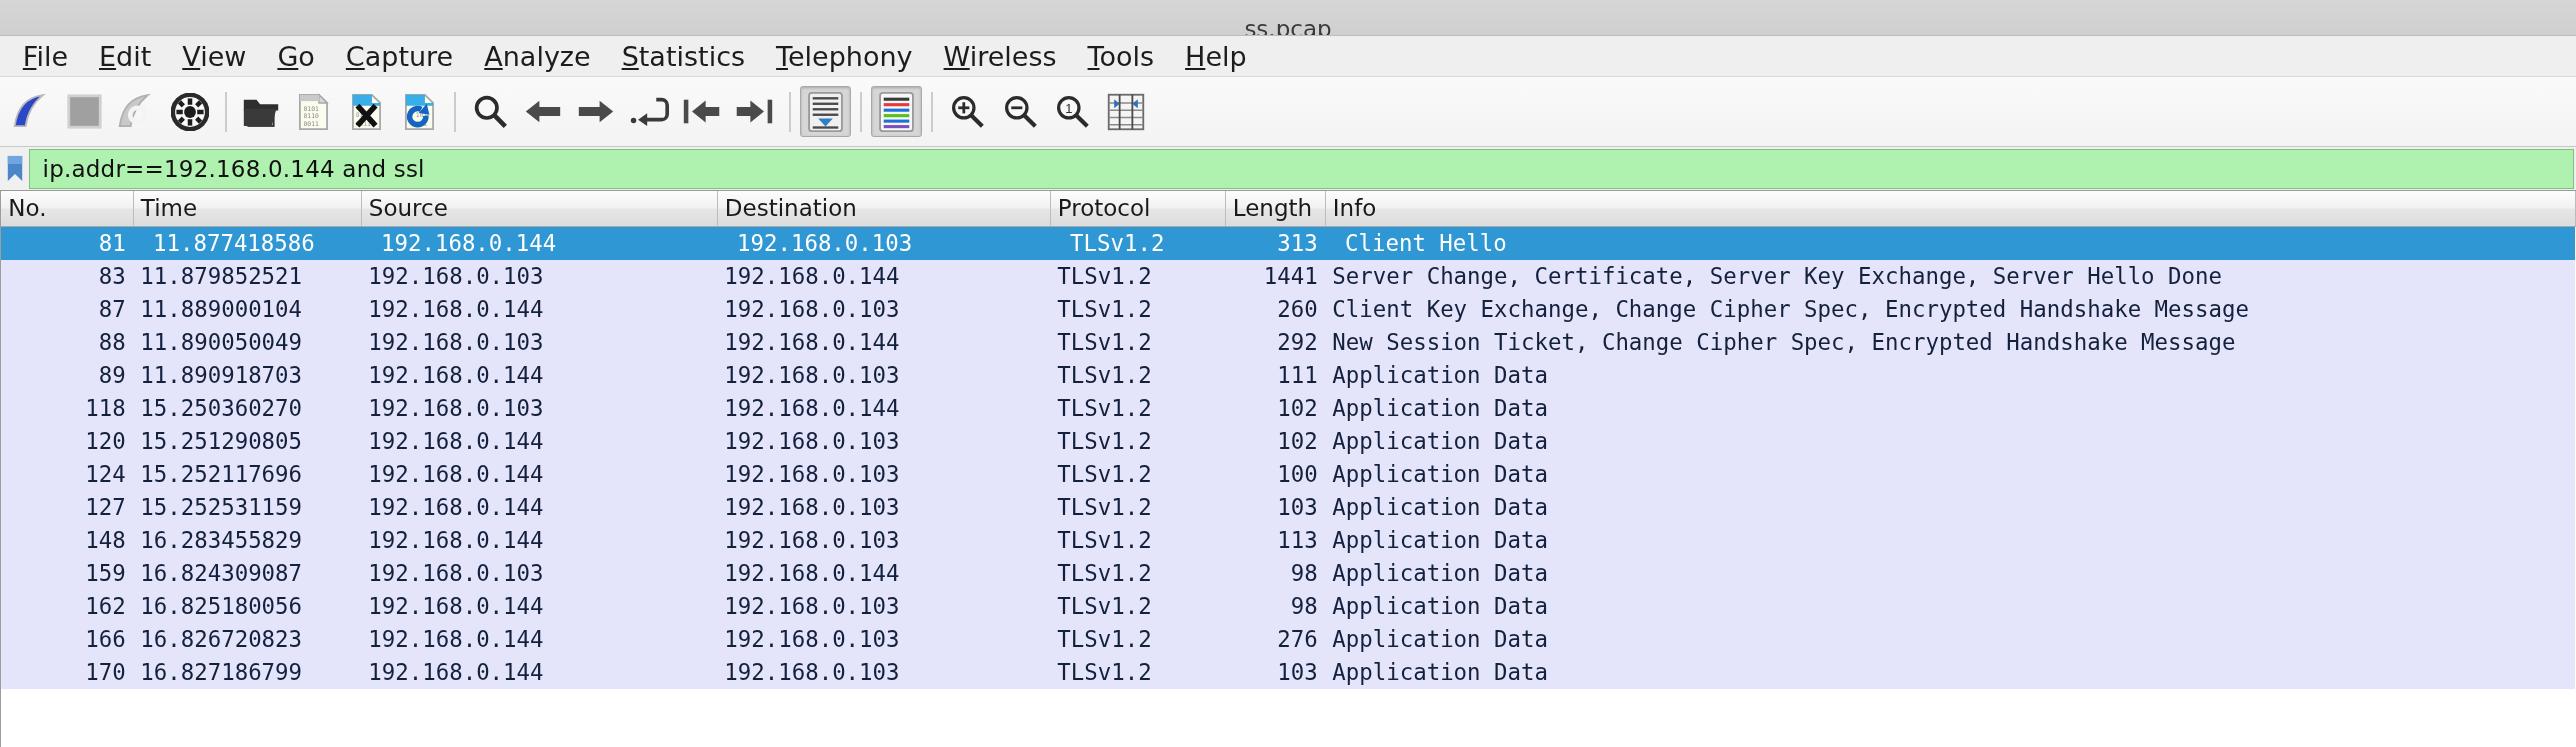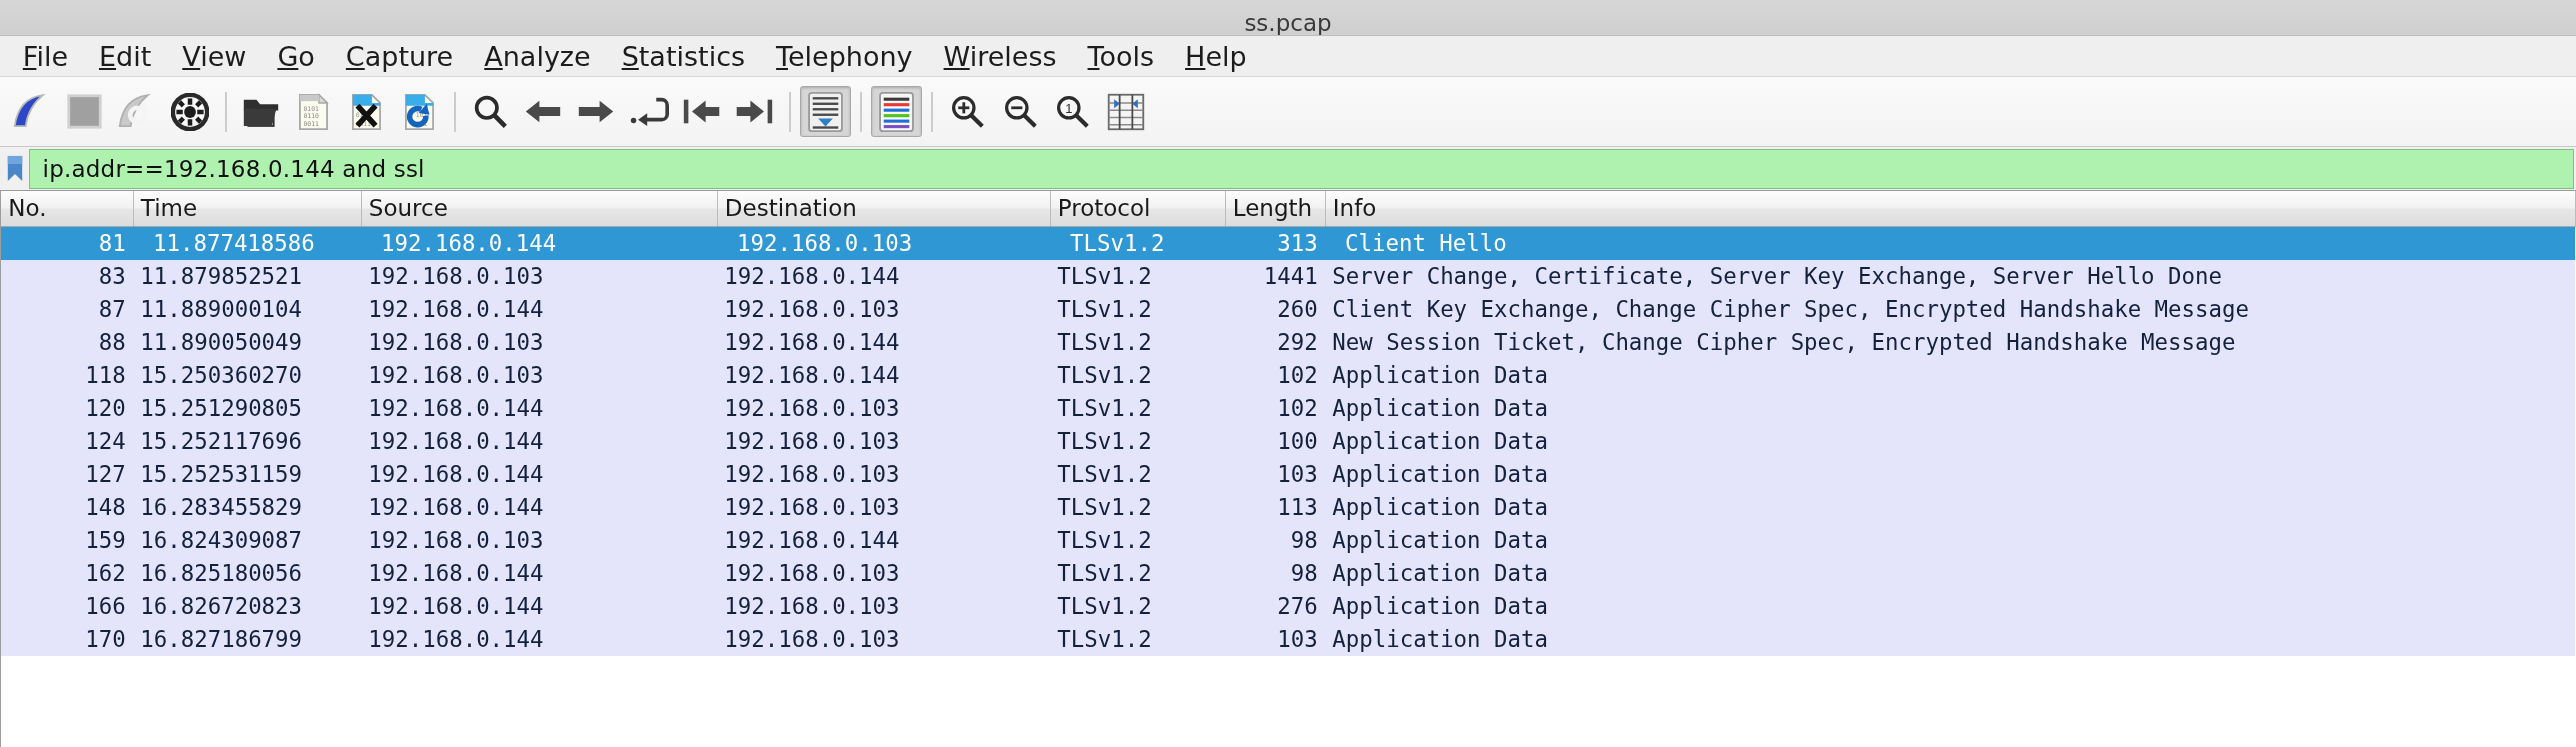--- a/index.html
+++ b/index.html
@@ -32,21 +32,21 @@
     align-items: flex-end;
     justify-content: center;
     flex: 0 0 auto;
     overflow: hidden;
   }
   .title-text {
     font-size: 23px;
     color: #3a3a3a;
     line-height: 1;
     position: relative;
-    top: 0;
+    top: 6px;
   }
 
   
   .menubar {
     height: 40px;
     background: #efefef;
     border-bottom: 0.9px solid #d9d9d9;
     display: flex;
     align-items: center;
     padding-left: 7.3px;
@@ -469,20 +469,29 @@
           <tr class="row">
             <td class="num">88</td>
             <td class="time">11.890050049</td>
             <td class="src">192.168.0.103</td>
             <td class="dst">192.168.0.144</td>
             <td class="proto">TLSv1.2</td>
             <td class="len">292</td>
             <td class="info">New Session Ticket, Change Cipher Spec, Encrypted Handshake Message</td>
           </tr>
           <tr class="row">
+            <td class="num">89</td>
+            <td class="time">11.890918703</td>
+            <td class="src">192.168.0.144</td>
+            <td class="dst">192.168.0.103</td>
+            <td class="proto">TLSv1.2</td>
+            <td class="len">111</td>
+            <td class="info">Application Data</td>
+          </tr>
+          <tr class="row">
             <td class="num">118</td>
             <td class="time">15.250360270</td>
             <td class="src">192.168.0.103</td>
             <td class="dst">192.168.0.144</td>
             <td class="proto">TLSv1.2</td>
             <td class="len">102</td>
             <td class="info">Application Data</td>
           </tr>
           <tr class="row">
             <td class="num">120</td>

